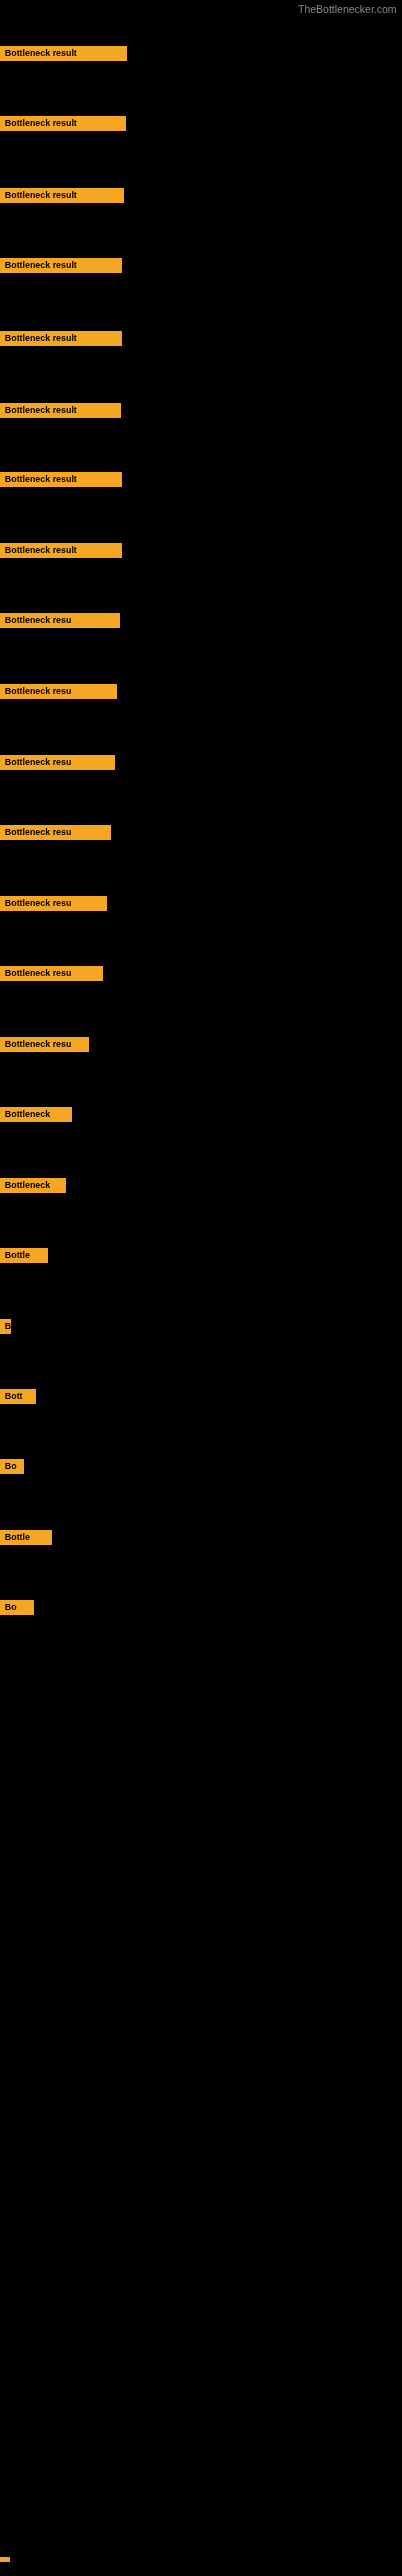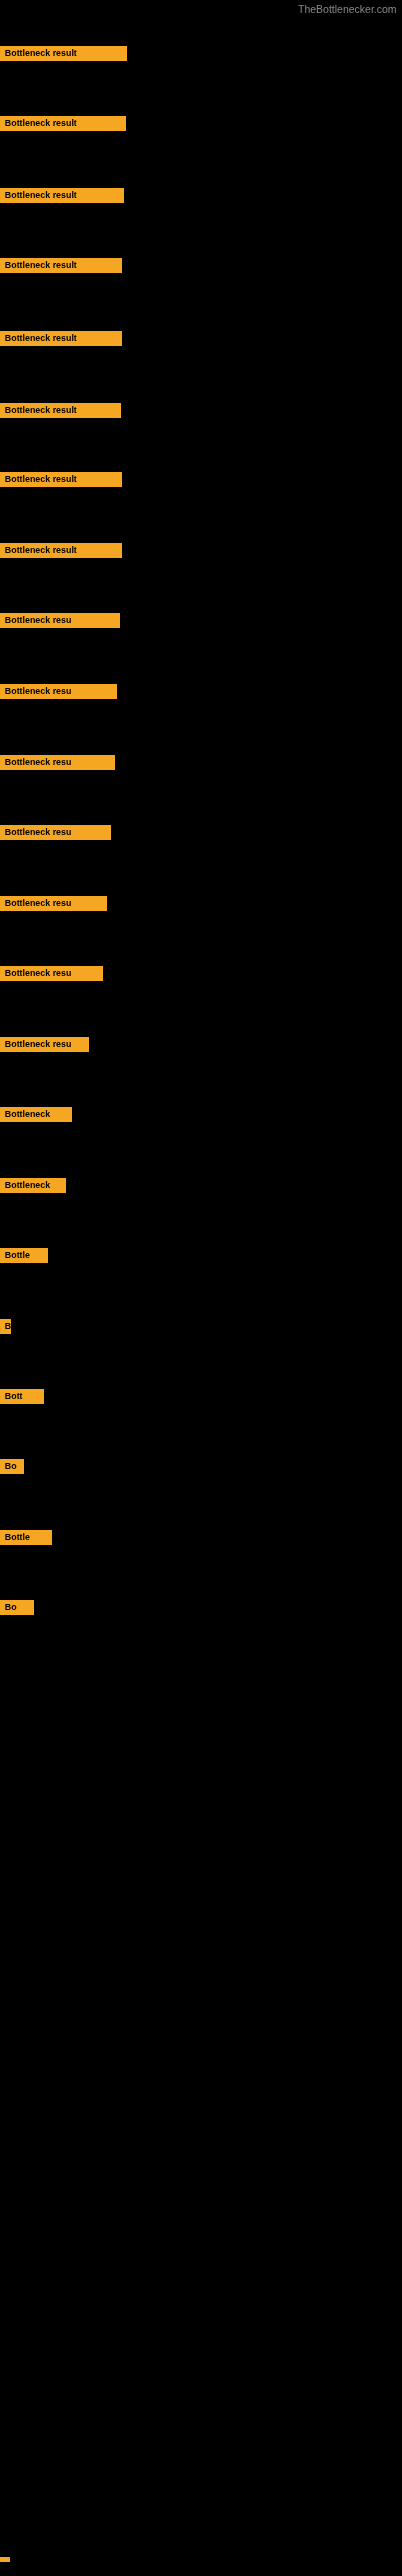--- a/index.html
+++ b/index.html
@@ -56,19 +56,19 @@
     <div class="row" style="top: 684px;"><span class="bottleneck-badge" style="max-width: 117px; width: 117px;">Bottleneck resu</span></div>
     <div class="row" style="top: 755px;"><span class="bottleneck-badge" style="max-width: 115px; width: 115px;">Bottleneck resu</span></div>
     <div class="row" style="top: 825px;"><span class="bottleneck-badge" style="max-width: 111px; width: 111px;">Bottleneck resu</span></div>
     <div class="row" style="top: 896px;"><span class="bottleneck-badge" style="max-width: 107px; width: 107px;">Bottleneck resu</span></div>
     <div class="row" style="top: 966px;"><span class="bottleneck-badge" style="max-width: 103px; width: 103px;">Bottleneck resu</span></div>
     <div class="row" style="top: 1037px;"><span class="bottleneck-badge" style="max-width: 89px; width: 89px;">Bottleneck resu</span></div>
     <div class="row" style="top: 1107px;"><span class="bottleneck-badge" style="max-width: 72px; width: 72px;">Bottleneck</span></div>
     <div class="row" style="top: 1178px;"><span class="bottleneck-badge" style="max-width: 66px; width: 66px;">Bottleneck</span></div>
     <div class="row" style="top: 1248px;"><span class="bottleneck-badge" style="max-width: 48px; width: 48px;">Bottle</span></div>
     <div class="row" style="top: 1319px;"><span class="bottleneck-badge" style="max-width: 11.3px; width: 11.3px;">B</span></div>
-    <div class="row" style="top: 1389px;"><span class="bottleneck-badge" style="max-width: 44px; width: 44px;">Bott</span></div>
+    <div class="row" style="top: 1389px;"><span class="bottleneck-badge" style="max-width: 44px; width: 36px;">Bott</span></div>
     <div class="row" style="top: 1459px;"><span class="bottleneck-badge" style="max-width: 24px; width: 24px;">Bo</span></div>
     <div class="row" style="top: 1530px;"><span class="bottleneck-badge" style="max-width: 52px; width: 52px;">Bottle</span></div>
     <div class="row" style="top: 1600px;"><span class="bottleneck-badge" style="max-width: 34px; width: 34px;">Bo</span></div>
     <div class="row" style="top: 2550px;"><span class="bottleneck-badge" style="max-width: 6.4px; width: 6.4px;"></span></div>
   </div>
 
 
 </body></html>

